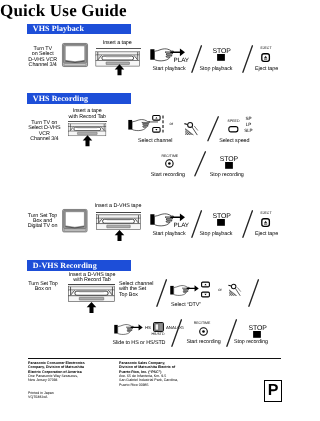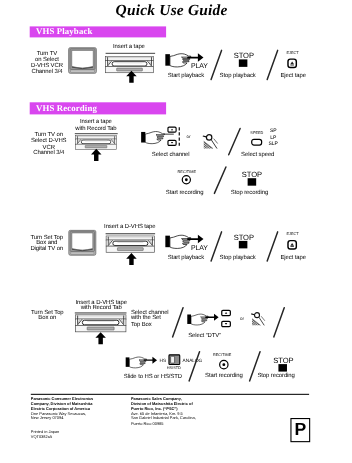--- a/index.html
+++ b/index.html
@@ -1,24 +1,24 @@
 <!DOCTYPE html>
 <html><head>
 <meta charset="utf-8">
 <title>Quick Use Guide</title>
 <style>
   html,body{margin:0;padding:0;background:#ffffff;}
   body{width:300px;height:421px;position:relative;overflow:hidden;
        font-family:"Liberation Sans",sans-serif;color:#000;
        -webkit-font-smoothing:antialiased;text-rendering:geometricPrecision;}
   .page{position:absolute;left:0;top:0;width:300px;height:421px;}
-  #title{position:absolute;left:0;top:2px;width:312px;text-align:center;
-         font-family:"Liberation Serif",serif;font-weight:bold;font-style:italic;
-         font-size:14px;line-height:17px;letter-spacing:0.2px;}
-  .bar{position:absolute;left:27px;height:10.5px;width:124px;background:#d946ef;}
+  #title{position:absolute;left:0;top:2px;width:312px;
+         font-family:"Liberation Serif",serif;font-weight:bold;
+         font-size:17px;line-height:17px;letter-spacing:0.2px;}
+  .bar{position:absolute;left:27px;height:10.5px;width:104px;background:#1d4ed8;}
   .bar .lbl{position:absolute;left:5.8px;top:0.5px;color:#fff;
             font-family:"Liberation Serif",serif;font-weight:bold;font-size:8px;
             line-height:9.5px;letter-spacing:.1px;white-space:nowrap;}
   .cap{position:absolute;font-size:5.4px;line-height:5.35px;text-align:center;
        letter-spacing:-0.08px;white-space:pre-line;}
   .tiny{position:absolute;font-size:3.5px;line-height:3.8px;text-align:center;
         letter-spacing:0px;white-space:nowrap;}
   svg{display:block;overflow:visible;}
   .ico{position:absolute;}
   .foot{position:absolute;font-size:3.6px;line-height:4.3px;letter-spacing:-0.01px;
@@ -326,20 +326,23 @@
     </div>
   <div class="tiny" style="left:258px;top:212.4px;width:16px;">EJECT</div>
   <div class="ico" style="left:261.3px;top:217.5px">
       <svg width="9.2" height="9.1" viewBox="0 0 18 18">
 <rect x="1.5" y="1.5" width="15" height="15" rx="4.2" fill="#fff" stroke="#000" stroke-width="2.6"></rect>
 <path d="M9 5.6 L12.4 10.6 H5.6 Z" fill="#222"></path>
 <rect x="5.8" y="11.4" width="6.4" height="1.5" fill="#222"></rect>
 </svg>
     </div>
   <div class="cap" style="left:251.5px;top:232.4px;width:30px;">Eject tape</div>
+  <div class="bar" style="top:260px">
+      <span class="lbl">D-VHS Recording</span>
+    </div>
   <div class="cap" style="left:24px;top:282px;width:38px;">Turn Set Top
 Box on</div>
   <div class="cap" style="left:66px;top:273px;width:52px;">Insert a D-VHS tape
 with Record Tab</div>
   <div class="hr" style="left:68px;top:283.6px;width:47px;height:0.7px;background:#444"></div>
   <div class="ico" style="left:68px;top:285px">
       <svg width="47" height="18" viewBox="0 0 92 32">
 
 <rect x="1" y="0.7" width="90" height="8.0" fill="#f2f2f2" stroke="#4a4a4a" stroke-width="1.2"></rect>
 <rect x="2" y="1.4" width="88" height="2.2" fill="#d4d4d4" stroke="none"></rect>

